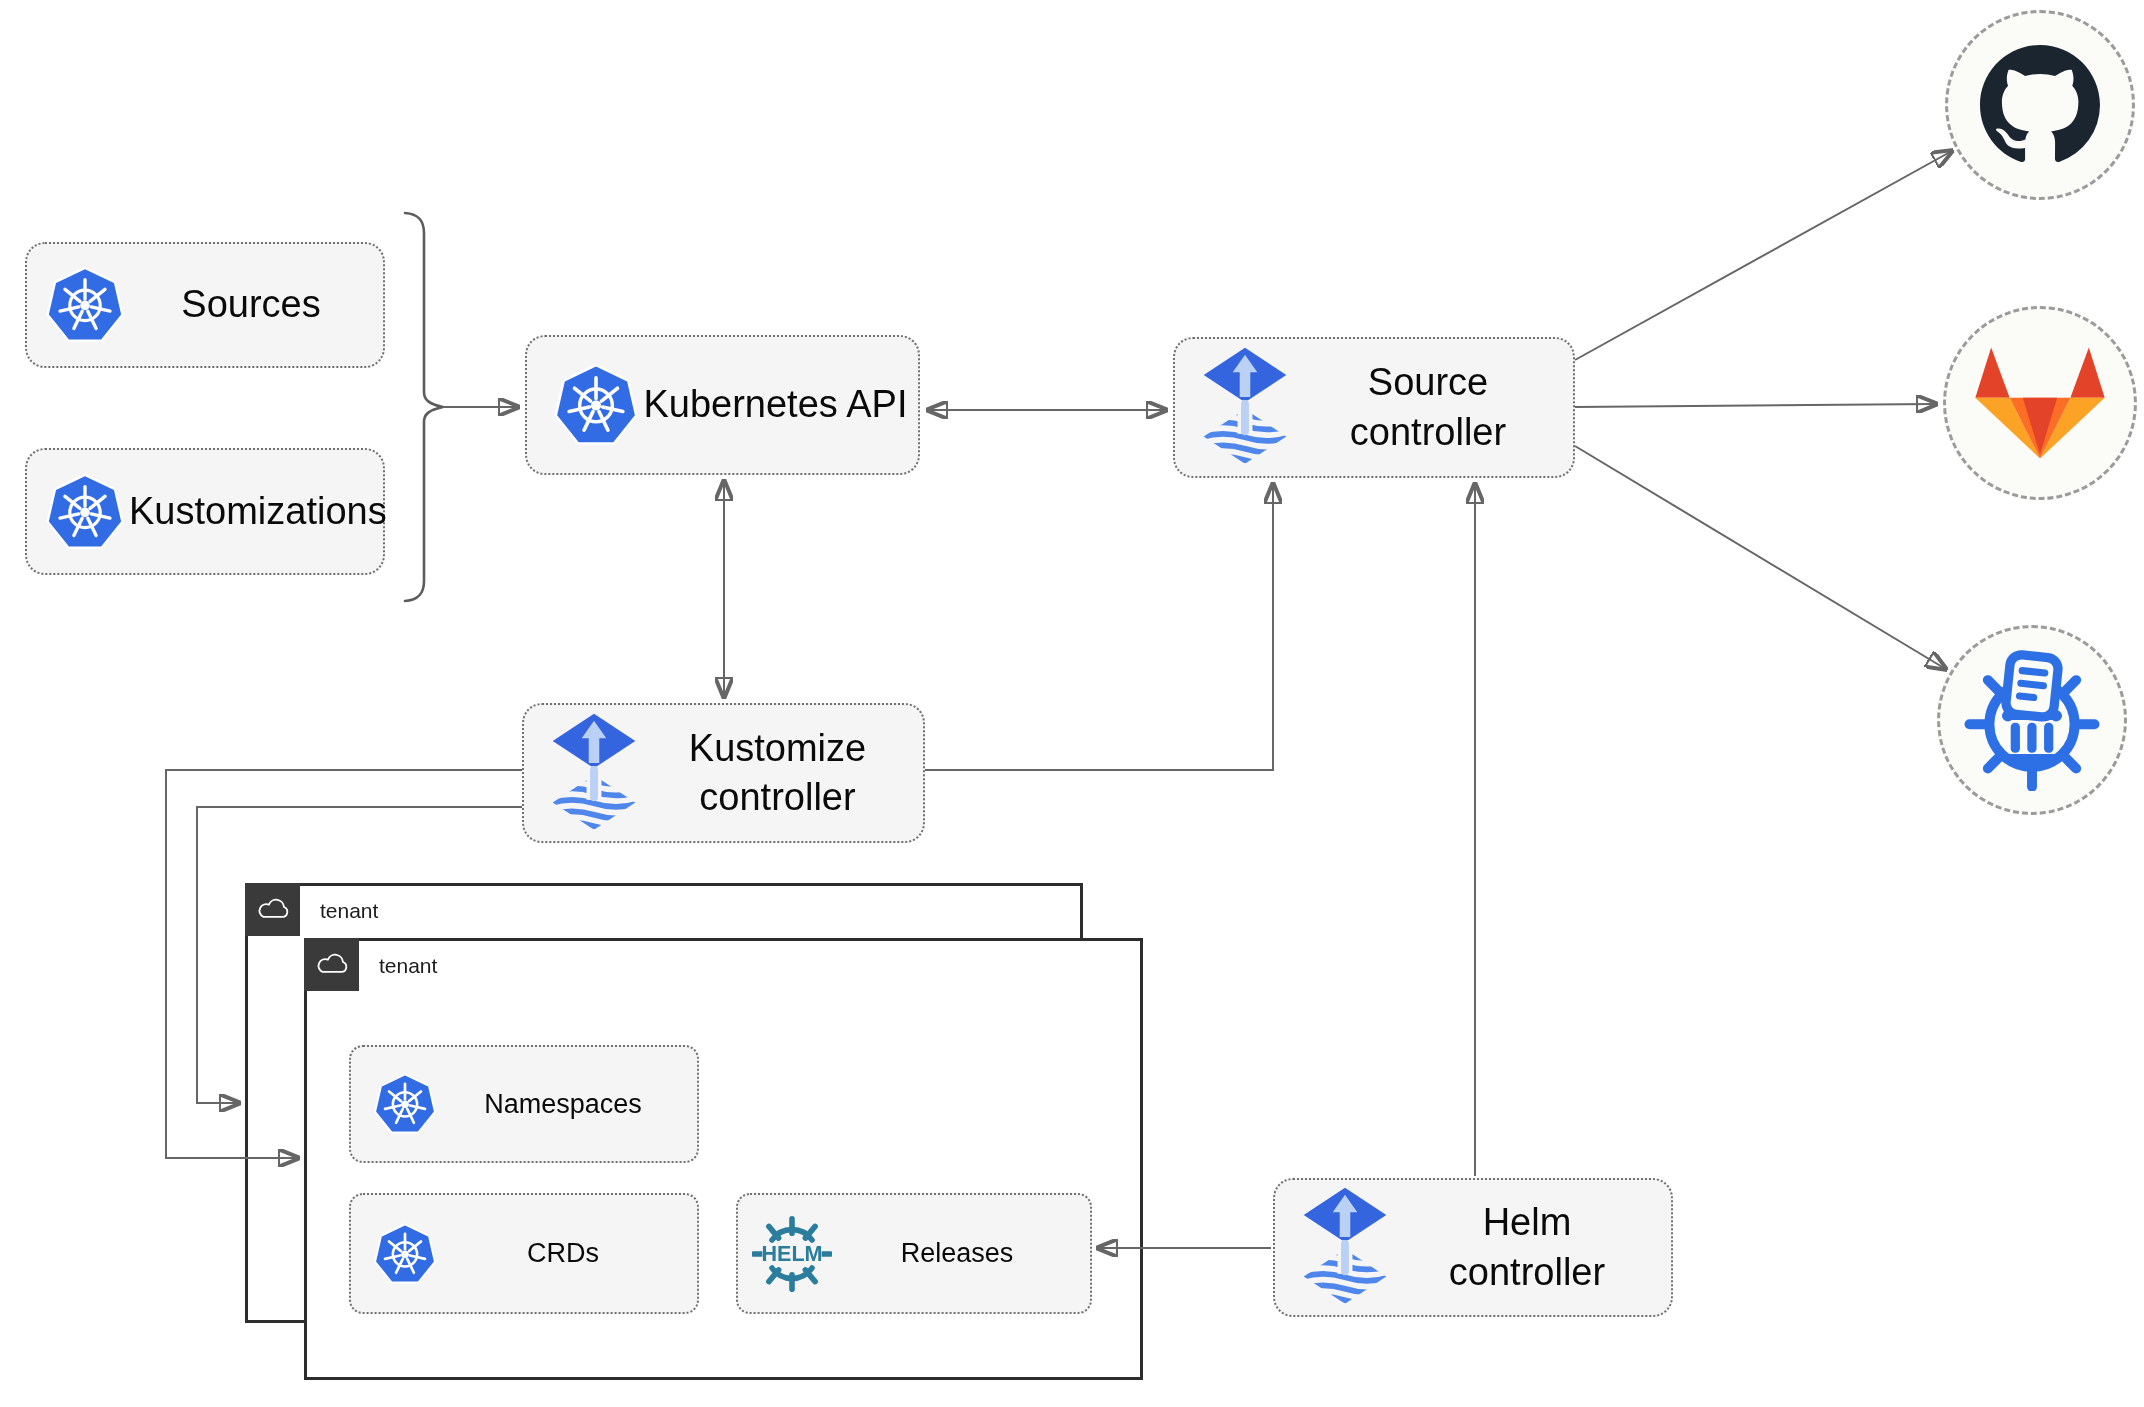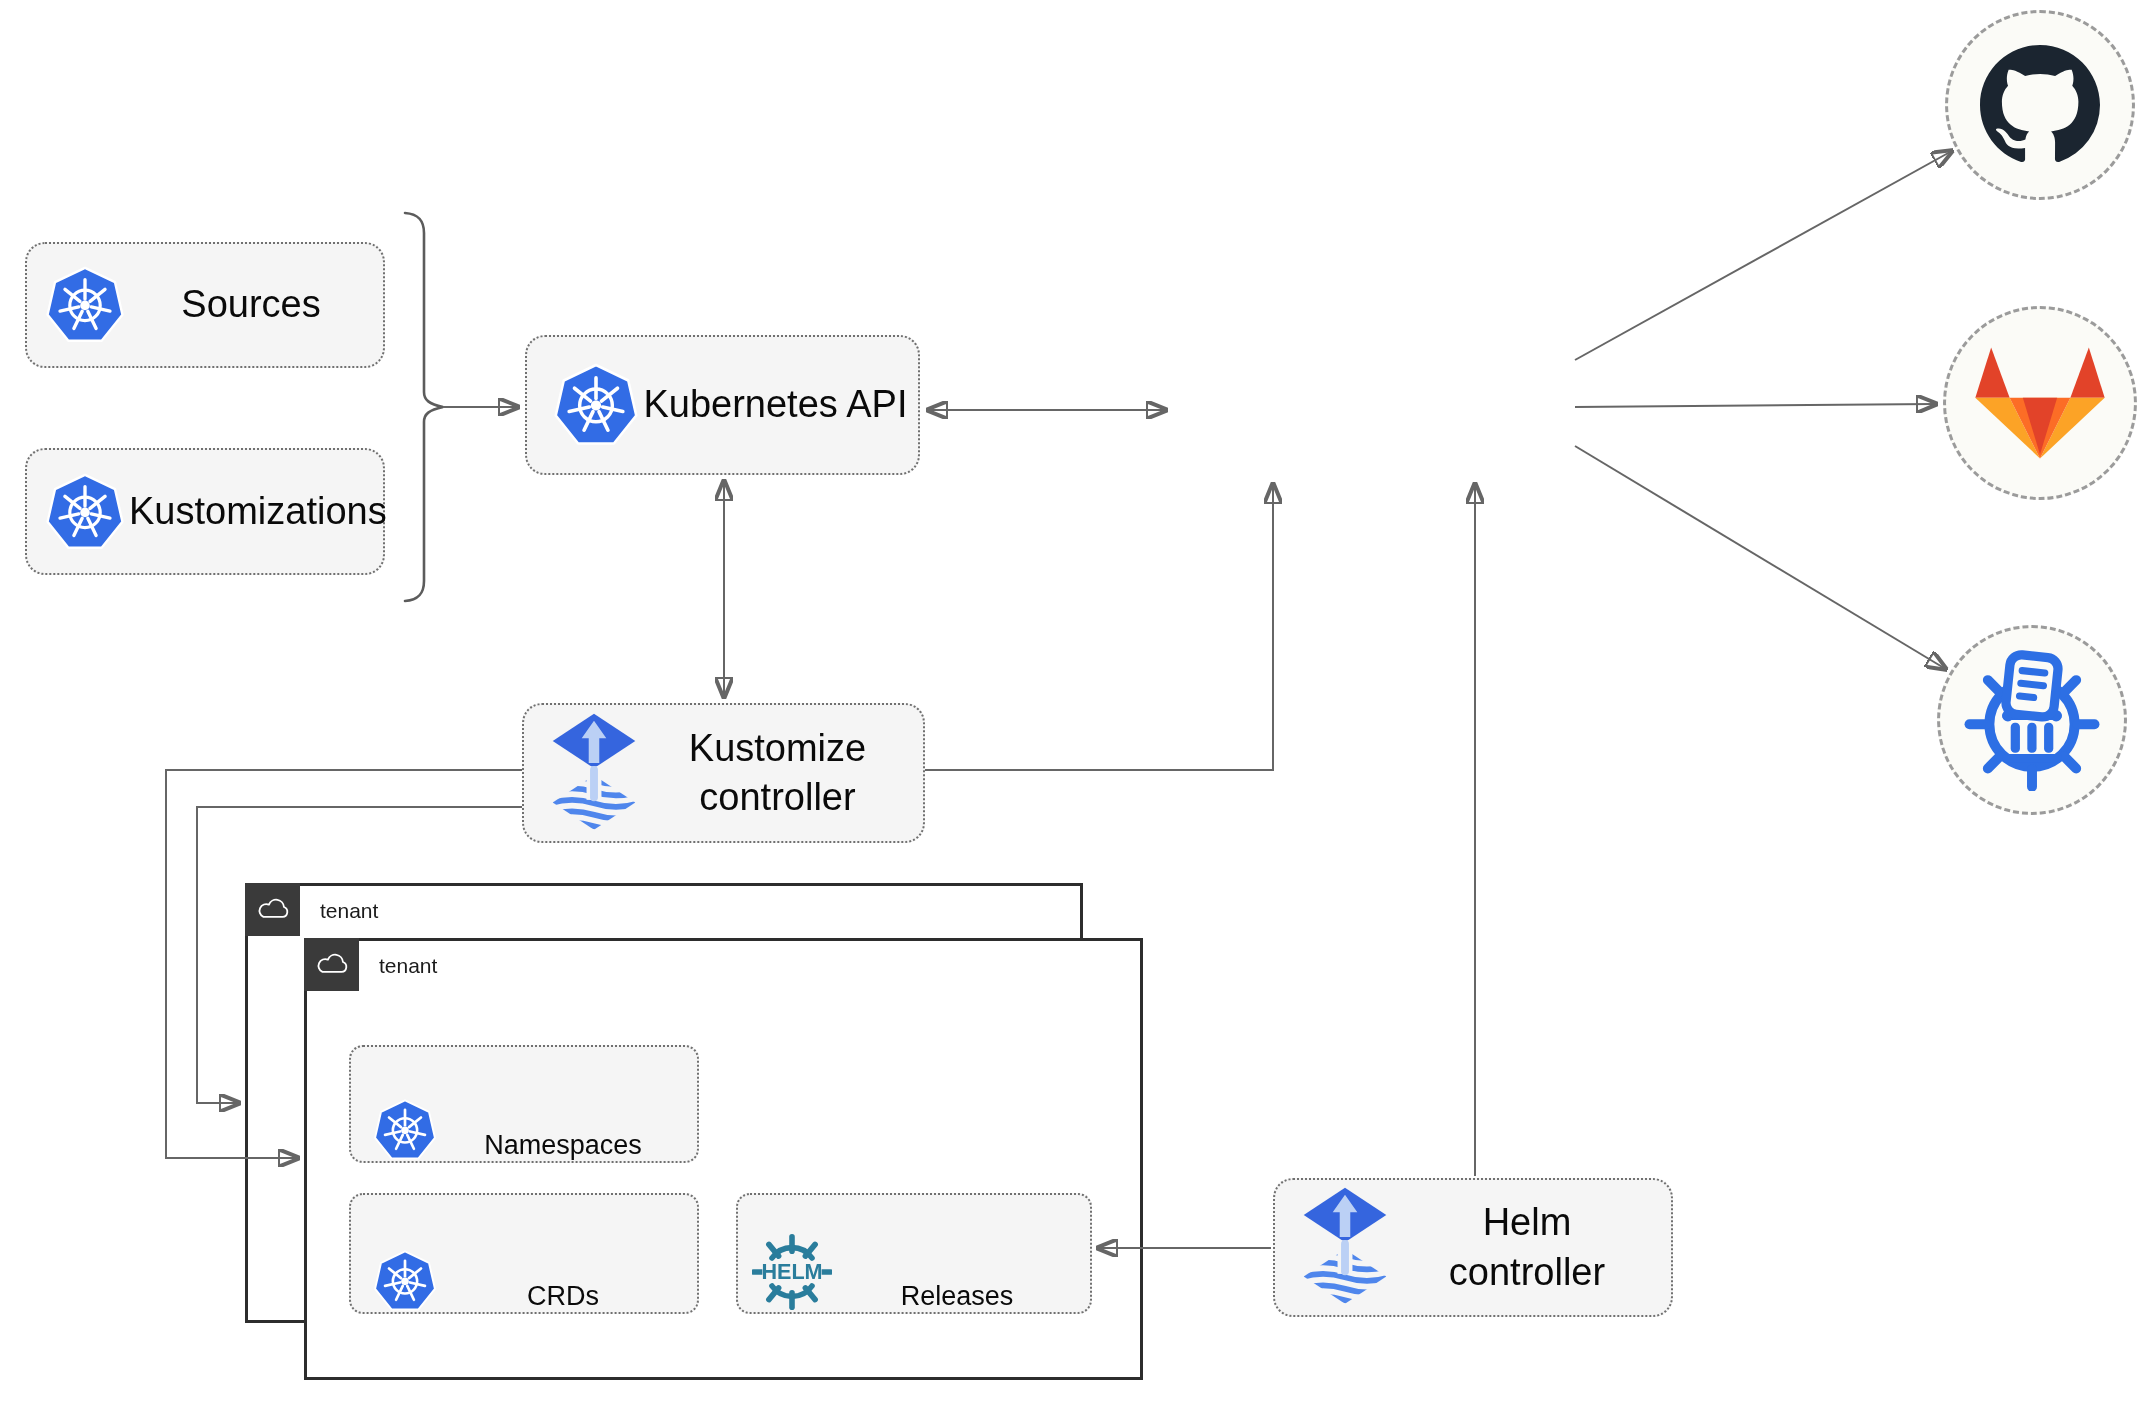--- a/index.html
+++ b/index.html
@@ -3,21 +3,21 @@
 <meta charset="utf-8">
 <style>
   html,body{margin:0;padding:0;background:#fff;}
   #canvas{position:relative;width:2144px;height:1407px;background:#ffffff;
     font-family:"Liberation Sans", sans-serif;overflow:hidden;}
   .node{position:absolute;background:#f5f5f5;border:2px dotted #707070;border-radius:20px;
     display:flex;align-items:center;box-sizing:border-box;z-index:4;}
   .node .lbl{flex:1;text-align:center;font-size:38px;color:#0a0a0a;line-height:1.3;padding:0 10px 0 4px;}
   .node .icon{flex:0 0 auto;}
   .inode{position:absolute;background:#f5f5f5;border:2px dotted #707070;border-radius:14px;
-    display:flex;align-items:flex-end;box-sizing:border-box;}
+    display:flex;align-items:center;box-sizing:border-box;}
   .inode .lbl{flex:1;text-align:center;font-size:27px;color:#0a0a0a;padding-right:8px;}
   .tenant{position:absolute;background:#ffffff;border:3px solid #2d2d2d;box-sizing:border-box;}
   .tenant .tag{position:absolute;left:-3px;top:-3px;width:55px;height:53px;background:#3a3a3a;
     display:flex;align-items:center;justify-content:center;}
   .tenant .tname{position:absolute;left:72px;top:13px;font-size:21px;color:#1c1c1c;}
   .ext{position:absolute;border:3px dashed #9b9b9b;border-radius:50%;background:#fbfbf7;
     display:flex;align-items:center;justify-content:center;box-sizing:border-box;z-index:4;}
   .wires{position:absolute;left:0;top:0;z-index:10;pointer-events:none;}
   .wires path{fill:none;stroke:#666;stroke-width:2;}
   .wires path.brace{stroke:#5c5c5c;stroke-width:2.6;stroke-linecap:round;}
@@ -180,20 +180,26 @@
     <div class="lbl">Kustomizations</div>
   </div>
 
   <div class="node" style="left:525px;top:335px;width:395px;height:140px">
     <svg class="icon" width="86" height="84" style="margin-left:26px">
         <use href="#k8s"></use>
       </svg>
     <div class="lbl">Kubernetes API</div>
   </div>
 
+  <div class="node" style="left:1173px;top:337px;width:402px;height:141px">
+    <svg class="icon" width="88" height="123" style="margin-left:26px">
+        <use href="#flux"></use>
+      </svg>
+    <div class="lbl" style="max-width:230px;margin:0 auto">Source controller</div>
+  </div>
 
   <div class="node" style="left:522px;top:703px;width:403px;height:140px">
     <svg class="icon" width="88" height="123" style="margin-left:26px">
         <use href="#flux"></use>
       </svg>
     <div class="lbl" style="max-width:230px;margin:12px auto">Kustomize controller</div>
   </div>
 
   <div class="node" style="left:1273px;top:1178px;width:400px;height:139px">
     <svg class="icon" width="88" height="123" style="margin-left:26px">

